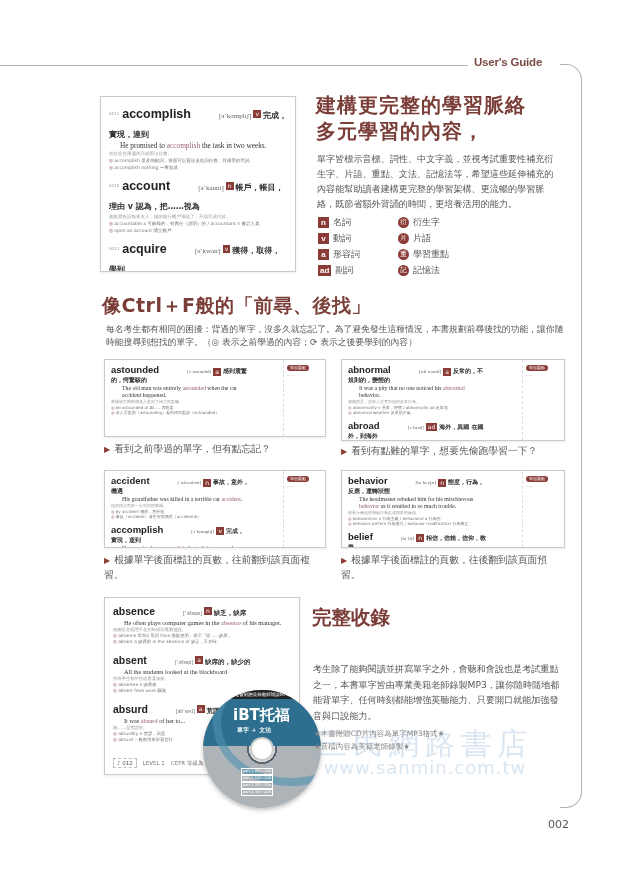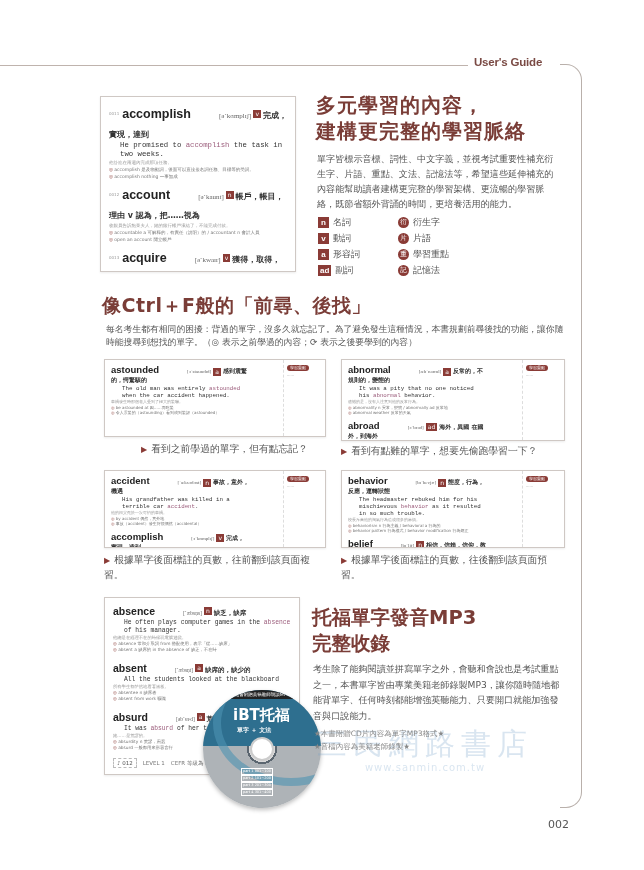--- a/index.html
+++ b/index.html
@@ -11,21 +11,21 @@
   .frame { position: absolute; top: 64px; left: 560px; width: 22px; height: 744px; border: 1px solid #b9b0ab; border-left: none; border-radius: 0 16px 16px 0; }
   .page-number { position: absolute; top: 818px; left: 548px; font-size: 11px; color: #555; font-family: "DejaVu Sans", sans-serif; }
 
   .shot { position: absolute; background: #fff; border: 1px solid #cfc8c4; box-shadow: 0 1px 2px rgba(0,0,0,0.08); overflow: hidden; }
   .word-entry { margin-bottom: 4px; }
   .entry-no { font-size: 4px; color: #999; margin-right: 3px; vertical-align: middle; }
   .headword { font-family: "Liberation Sans", sans-serif; font-weight: bold; color: #222; }
   .phon { font-family: "Liberation Serif", serif; color: #666; margin-left: 28px; }
   .pos { display: inline-block; background: #8a3b36; color: #fff; font-size: 6px; padding: 0 2px; line-height: 8px; margin: 0 2px; vertical-align: middle; }
   .zh { color: #333; }
-  .ex { font-family: Liberation Mono, monospace; color: #333; padding-left: 11px; }
+  .ex { font-family: Liberation Serif, serif; color: #333; padding-left: 11px; }
   .ex .hl { color: #9a5b7a; }
   .tr { color: #999; }
   .note { color: #777; }
   .note::before { content: "◎ "; color: #8a3b36; }
 
   .s1 { left: 100px; top: 96px; width: 196px; height: 176px; padding: 6px 8px; }
   .s1 .headword { font-size: 12.5px; }
   .s1 .phon { font-size: 7px; }
   .s1 .zh { font-size: 8px; font-weight: bold; }
   .s1 .ex { font-size: 7.3px; line-height: 9px; }
@@ -52,21 +52,21 @@
   .side-badge { display: inline-block; background: #8a3b36; color: #fff; font-size: 4px; border-radius: 4px; padding: 0 3px; line-height: 6px; margin-bottom: 2px; }
   .side-text { font-size: 3.5px; line-height: 5px; color: #888; }
 
   .s2 { left: 104px; top: 359px; width: 222px; height: 78px; }
   .s3 { left: 341px; top: 359px; width: 224px; height: 82px; }
   .s4 { left: 104px; top: 470px; width: 222px; height: 78px; }
   .s5 { left: 341px; top: 470px; width: 224px; height: 78px; }
 
   .cap { position: absolute; font-size: 9.8px; color: #555; line-height: 14px; }
   .cap .tri { color: #8a3b36; font-size: 8px; margin-right: 4px; }
-  .c2 { left: 104px; top: 442px; margin-left: 37px; }
+  .c2 { left: 104px; top: 442px; }
   .c3 { left: 341px; top: 444px; }
   .c4 { left: 104px; top: 553px; width: 220px; }
   .c5 { left: 341px; top: 553px; width: 220px; }
 
   .s6 { left: 104px; top: 597px; width: 196px; height: 178px; padding: 2px 8px; border-color: #cfc8c4; }
   .s6 .headword { font-size: 10.5px; }
   .s6 .phon { font-size: 5.5px; }
   .s6 .zh { font-size: 6.5px; font-weight: bold; }
   .s6 .ex { font-size: 6.3px; line-height: 8px; }
   .s6 .tr, .s6 .note { font-size: 4.3px; line-height: 6px; }
@@ -82,21 +82,21 @@
   .cd-hole { position: absolute; left: 47px; top: 47px; width: 24px; height: 24px; border-radius: 50%; background: #fff; border: 2px solid #ccc; }
   .cd-tracks { position: absolute; left: 38px; top: 78px; font-size: 3.5px; color: #fff; line-height: 5px; }
   .cd-track { display: flex; gap: 2px; align-items: center; }
   .cd-track .box { border: 1px solid #fff; padding: 0 1px; }
 
   .h3 { position: absolute; left: 312px; top: 605px; font-size: 19.5px; font-weight: bold; color: #7a3d37; line-height: 26px; font-family: "DejaVu Sans", sans-serif; }
   .p3 { position: absolute; left: 313px; top: 662px; width: 250px; font-size: 9.1px; line-height: 15.5px; color: #555; }
   .stars { position: absolute; left: 314px; top: 727px; font-size: 7.5px; line-height: 13px; color: #888; }
   .watermark { position: absolute; left: 290px; top: 712px; width: 270px; text-align: center; color: rgba(120,160,200,0.28); font-family: "DejaVu Sans", sans-serif; pointer-events: none; }
   .watermark .wm1 { font-size: 30px; letter-spacing: 6px; line-height: 32px; margin-top: 16px; }
-  .watermark .wm2 { font-size: 10px; line-height: 16px; letter-spacing: 1px; }
+  .watermark .wm2 { font-size: 18px; line-height: 16px; letter-spacing: 1px; }
 </style>
 </head>
 <body>
 
 <div class="header-rule"></div>
 <div class="header-title">User's Guide</div>
 <div class="frame"></div>
 
 <div class="shot s1" id="s1">
     <div class="word-entry">
@@ -111,22 +111,22 @@
       <div class="tr">收銀員告訴鮑曼夫人，她的銀行帳戶凍結了，不能完成付款。</div>
       <div class="note">accountable a 可解釋的，有責任（說明）的 / accountant n 會計人員</div>
       <div class="note">open an account 開立帳戶</div>
     </div>
     <div class="word-entry">
       <div><span class="entry-no">0013</span><span class="headword">acquire</span><span class="phon">[əˋkwaɪr]</span><span class="pos">v</span><span class="zh">獲得，取得，學到</span></div>
     </div>
   </div>
 
 <div class="h1">
+  <div>建構更完整的學習脈絡</div>
   <div>多元學習的內容，</div>
-  <div>建構更完整的學習脈絡</div>
 </div>
 <div class="p1">單字皆標示音標、詞性、中文字義，並視考試重要性補充衍生字、片語、重點、文法、記憶法等，希望這些延伸補充的內容能幫助讀者建構更完整的學習架構、更流暢的學習脈絡，既節省額外背誦的時間，更培養活用的能力。</div>
 <div class="legend" id="legend">
     <div class="legend-item">
       <span class="sq">n</span>
       <span>名詞</span>
     </div>
     <div class="legend-item">
       <span class="circ">衍</span>
       <span>衍生字</span>
@@ -276,21 +276,20 @@
       <div class="cd-track">
         <span class="box">part 3  201~300</span>
       </div>
       <div class="cd-track">
         <span class="box">part 4  301~400</span>
       </div>
     </div>
 </div>
 
 <div class="h3">
-  <div>托福單字發音MP3</div>
   <div>完整收錄</div>
 </div>
 <div class="p3">考生除了能夠閱讀並拼寫單字之外，會聽和會說也是考試重點之一，本書單字皆由專業美籍老師錄製MP3，讓你隨時隨地都能背單字、任何時刻都能增強英聽能力、只要開口就能加強發音與口說能力。</div>
 <div class="watermark">
   <div class="wm1">三民網路書店</div>
   <div class="wm2">www.sanmin.com.tw</div>
 </div>
 <div class="stars">
   <div>★本書附贈CD片內容為單字MP3格式★</div>
   <div>★音檔內容為美籍老師錄製★</div>

